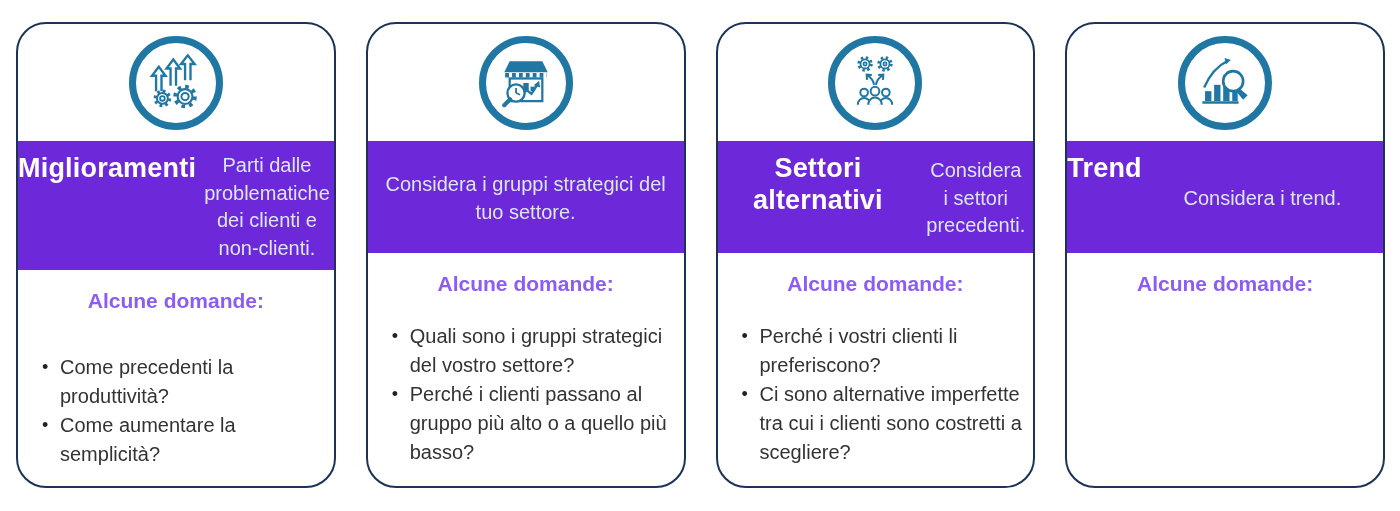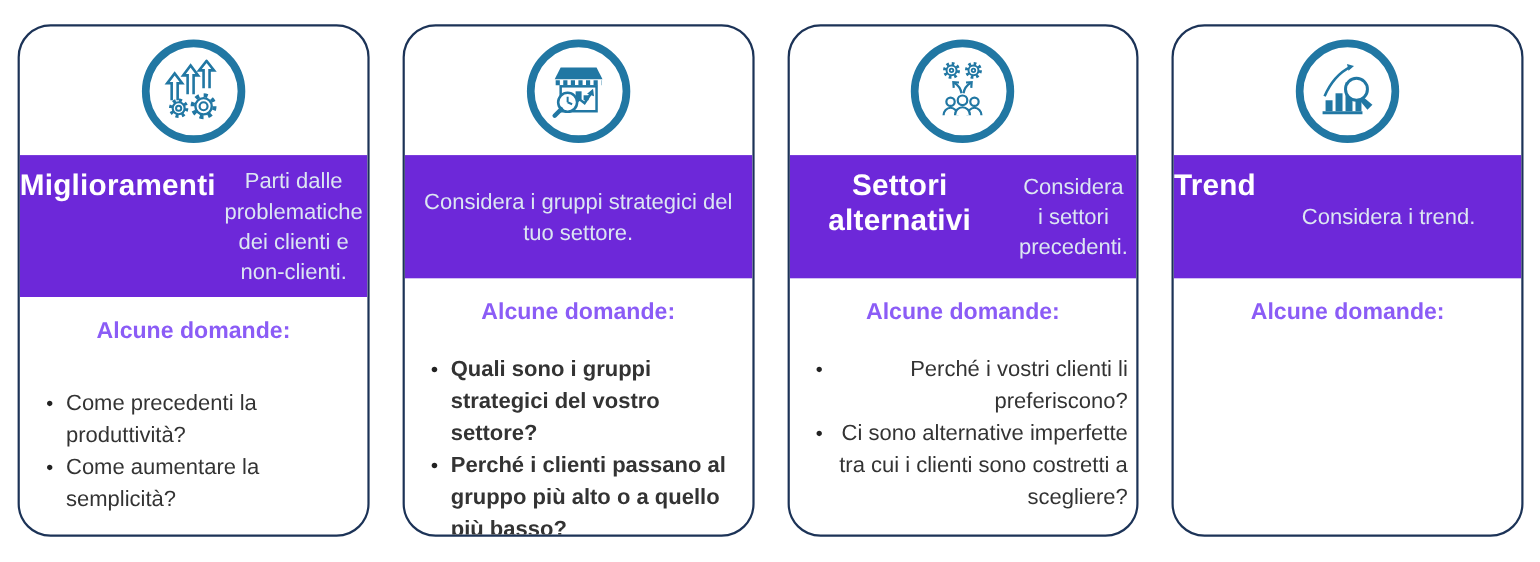--- a/index.html
+++ b/index.html
@@ -103,22 +103,22 @@
   }
   ul.bullets li::before {
     content: "\2022";
     position: absolute;
     left: 0;
     top: 1px;
     font-size: 18px;
     color: #222222;
   }
   .c1 ul.bullets { margin-top: 40px; }
-  .c2 ul.bullets { margin-top: 26px; font-weight: bold; }
-  .c3 ul.bullets { margin-top: 26px; text-align: right; }
+  .c2 ul.bullets { margin-top: 26px; }
+  .c3 ul.bullets { margin-top: 26px; }
   .c4 ul.bullets { margin-top: 9px; }
 </style>
 </head>
 <body>
 
 <div class="cards">
 
   <div class="card c1">
     <div class="icon-area">
       <div class="icon-circle">

